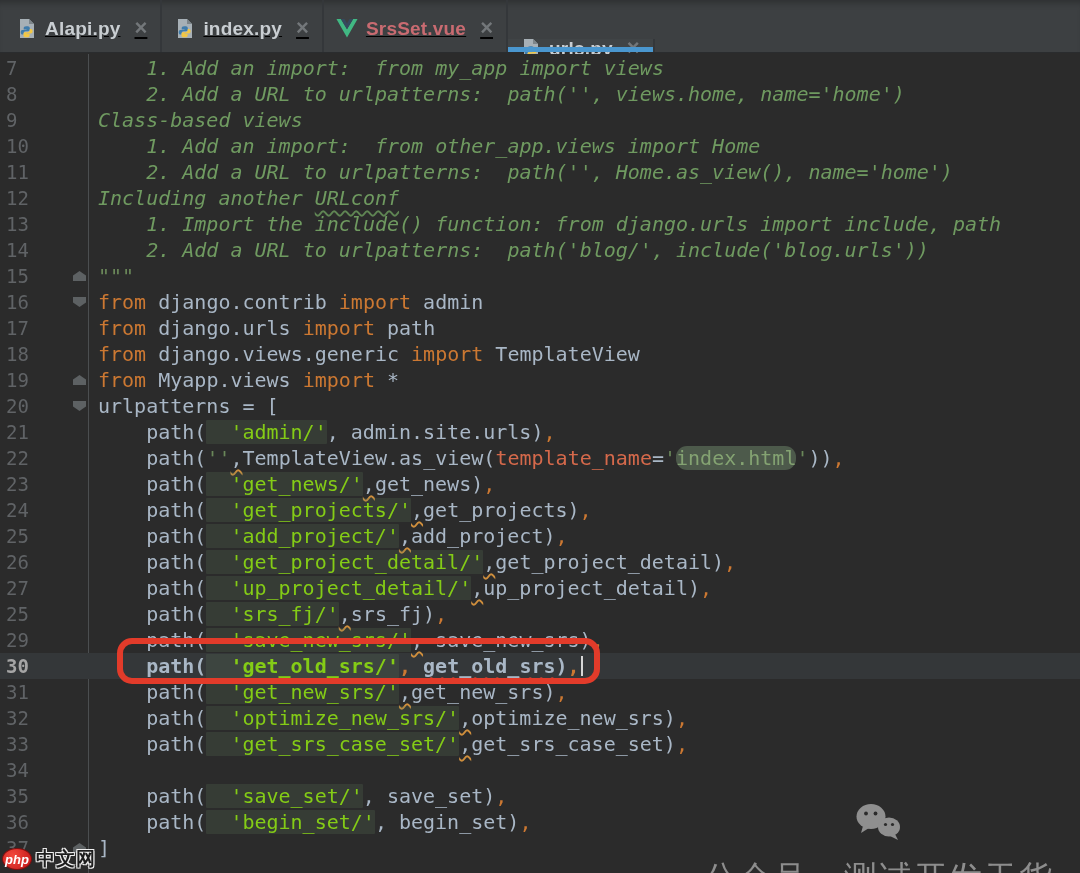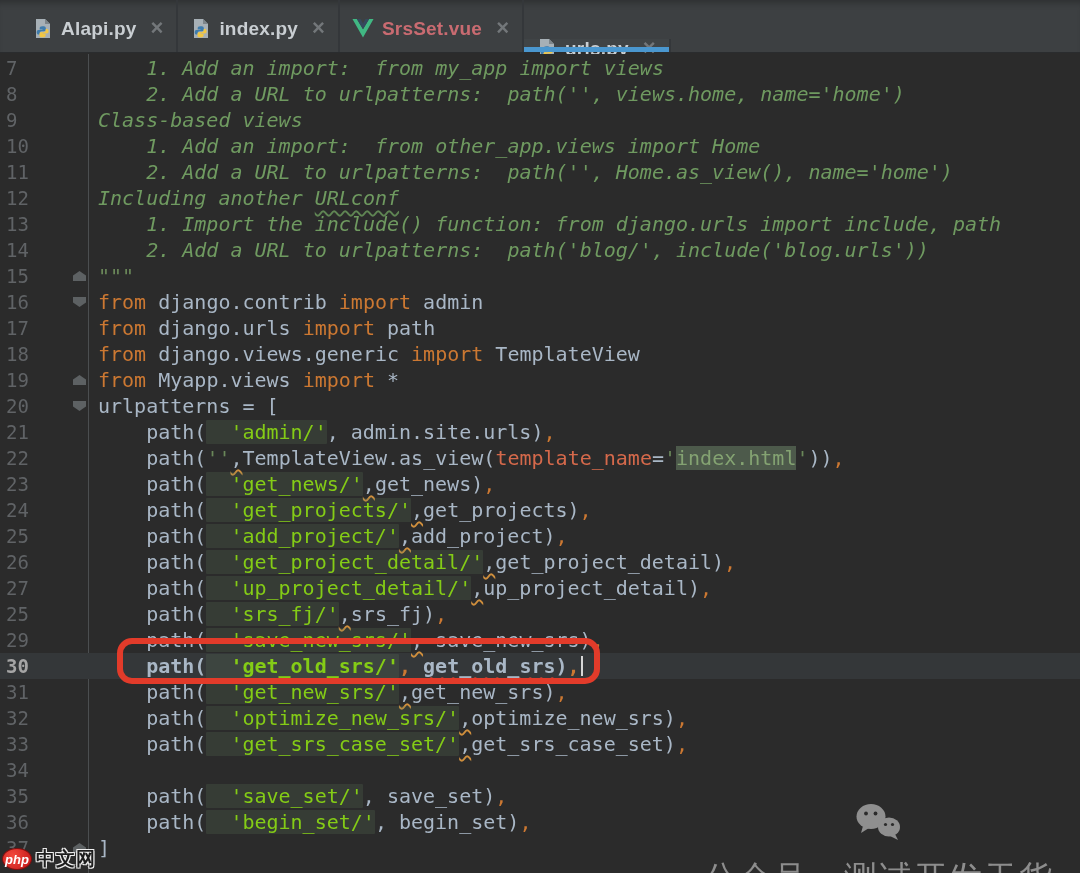--- a/index.html
+++ b/index.html
@@ -4,23 +4,24 @@
 <style>
   * { margin:0; padding:0; box-sizing:border-box; }
   html,body { background:#1e1e1e; }
   .screen{
     position:relative; width:1080px; height:873px; overflow:hidden;
     background:#2b2b2b; font-family:"DejaVu Sans Mono", monospace;
   }
   
   .tabbar{
     position:absolute; left:0; top:0; right:0; height:53px;
-    background:#3d4042; display:flex; align-items:stretch; padding-left:20px;
+    background:#3d4042; display:flex; align-items:stretch; padding-left:4px;
     box-shadow: inset 0 7px 6px -4px rgba(0,0,0,0.25);
     border-bottom:1px solid #2a2c2e;
+    text-decoration:underline;
   }
   .tab{
     display:flex; align-items:center; gap:8px; padding:0 13px 0 12px;
     border-right:2px solid #34373a; position:relative; cursor:default;
   }
   .tab .tlabel{
     font-family:"Liberation Sans", sans-serif; font-size:19px; font-weight:700;
     color:#c9ced2; letter-spacing:0.2px; padding-top:6px;
   }
   .tab.vue .tlabel{ color:#c96b71; }
@@ -52,21 +53,21 @@
   .fold.up{ clip-path:polygon(50% 0,100% 45%,100% 100%,0 100%,0 45%); }
   
   .seg-d { color:#6f9a60; font-style:italic; }
   .seg-dw{ color:#6f9a60; font-style:italic;
            text-decoration:underline; text-decoration-style:wavy;
            text-decoration-color:#5f8553; text-underline-offset:5px; }
   .seg-k { color:#cc7832; }
   .seg-t { color:#a9b7c6; }
   .seg-s { color:#6a8759; }
   .seg-su{ color:#84cc16; background:rgba(96,124,92,0.22); border-radius:1px;padding-left:24px; }
-  .seg-sh{ color:#84a372; background:#4d5a4b; }
+  .seg-sh{ color:#84a372; background:#4d5a4b;border-radius:11px; }
   .seg-n { color:#d5694b; }
   .seg-o { color:#cc7832; }
   .seg-cw{ color:#a9b7c6; text-decoration:underline; text-decoration-style:wavy;
            text-decoration-color:#cf8e3c; text-underline-offset:4px; }
   .seg-e { color:#a9b7c6; text-decoration:underline; text-decoration-style:wavy;
            text-decoration-color:#d44a3a; text-underline-offset:4px; }
   .caret{ display:inline-block; width:2px; height:20px; background:#d6d6d6;
           vertical-align:-3px; margin-left:1px; }
   
   .annotation-box{

